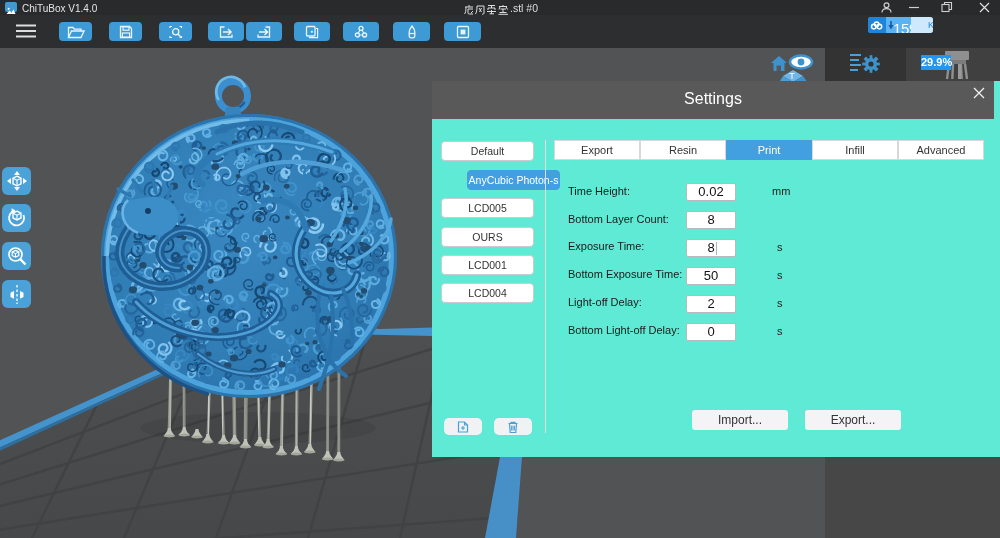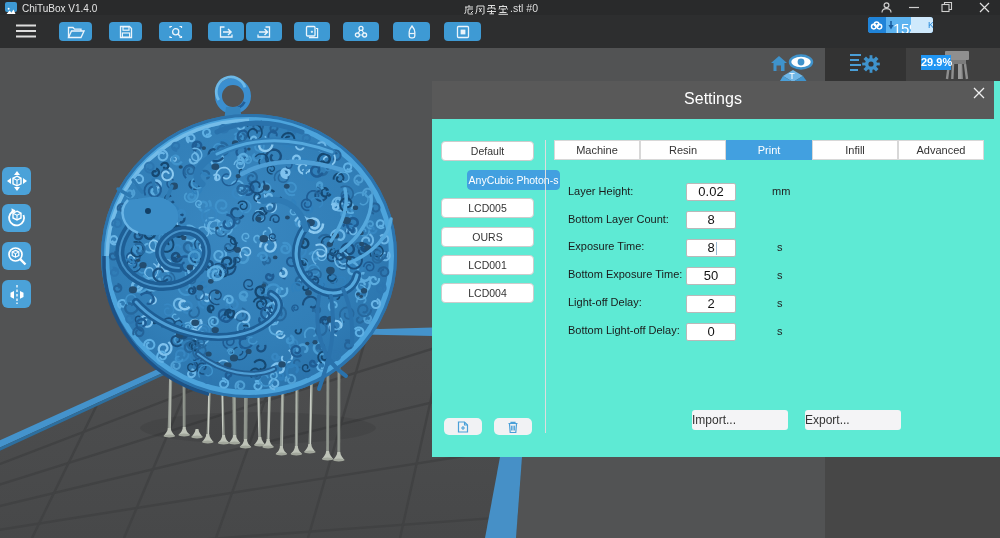--- a/index.html
+++ b/index.html
@@ -29,21 +29,21 @@
   .profbtn.sel{background:#42a0e0;border-color:#42a0e0;color:#fff;margin-left:26px;}
   #vsep{position:absolute;left:113px;top:59px;width:1px;height:293px;background:#ddd;}
   .tab{position:absolute;top:59px;width:86px;height:20px;background:#fff;border:1px solid #d8d8d8;box-sizing:border-box;
      font-size:11px;color:#333;text-align:center;line-height:18px;}
   .tab.sel{background:#42a0e0;border-color:#42a0e0;color:#fff;}
   .flabel{position:absolute;left:136px;font-size:11px;color:#1a1a1a;}
   .finput{position:absolute;left:254px;width:50px;height:18px;border:1px solid #b9b9b9;border-radius:2px;background:#fff;
      font-size:13px;color:#111;text-align:center;line-height:16px;box-sizing:border-box;}
   .funit{position:absolute;font-size:11px;color:#222;padding-left:30px;}
   .dlgbtn{position:absolute;top:329px;width:96px;height:20px;background:#f4f4f6;border-radius:3px;
-     font-size:12px;color:#333;line-height:20px;}
+     font-size:12px;color:#333;text-align:center;line-height:20px;}
   .minibtn{position:absolute;top:337px;width:38px;height:17px;background:#f1f2f4;border-radius:5px;}
   .minibtn svg{position:absolute;left:50%;top:50%;transform:translate(-50%,-50%);}
   #dlgclose{position:absolute;right:8px;top:5px;}
   
   #notif{position:absolute;left:527px;top:458px;width:298px;height:80px;background:#575757;}
   #notif .txt{position:absolute;left:47px;top:28px;font-size:11px;color:#f0f0f0;}
   #notif .lnk{color:#7db9e8;text-decoration:underline;}
   #brcorner{position:absolute;left:825px;top:457px;width:175px;height:81px;background:#474747;}
 </style></head>
 <body>
@@ -766,27 +766,27 @@
           <path d="M2 2 L12 12 M12 2 L2 12" stroke="#f0f0f0" stroke-width="1.3"></path>
         </svg>
     </div>
     <div class="profbtn" style="top:60px">Default</div>
     <div class="profbtn sel" style="top:89px">AnyCubic Photon-s</div>
     <div class="profbtn" style="top:117px">LCD005</div>
     <div class="profbtn" style="top:146px">OURS</div>
     <div class="profbtn" style="top:174px">LCD001</div>
     <div class="profbtn" style="top:202px">LCD004</div>
     <div id="vsep"></div>
-    <div class="tab" style="left:122px">Machine</div>
+    <div class="tab" style="left:122px">Export</div>
     <div class="tab" style="left:208px">Resin</div>
     <div class="tab sel" style="left:294px">Print</div>
     <div class="tab" style="left:380px">Infill</div>
     <div class="tab" style="left:466px">Advanced</div>
 
-    <div class="flabel" style="top:104px">Layer Height:</div>
+    <div class="flabel" style="top:104px">Time Height:</div>
     <div class="finput" style="top:102px">0.02</div>
     <div class="funit" style="left:310px;top:104px">mm</div>
 
     <div class="flabel" style="top:132px">Bottom Layer Count:</div>
     <div class="finput" style="top:130px">8</div>
 
     <div class="flabel" style="top:159px">Exposure Time:</div>
     <div class="finput" style="top:158px">8<span style="position:absolute;left:29px;top:2px;width:1px;height:13px;background:#9ab8d0;"></span></div>
     <div class="funit" style="left:315px;top:160px">s</div>
 

